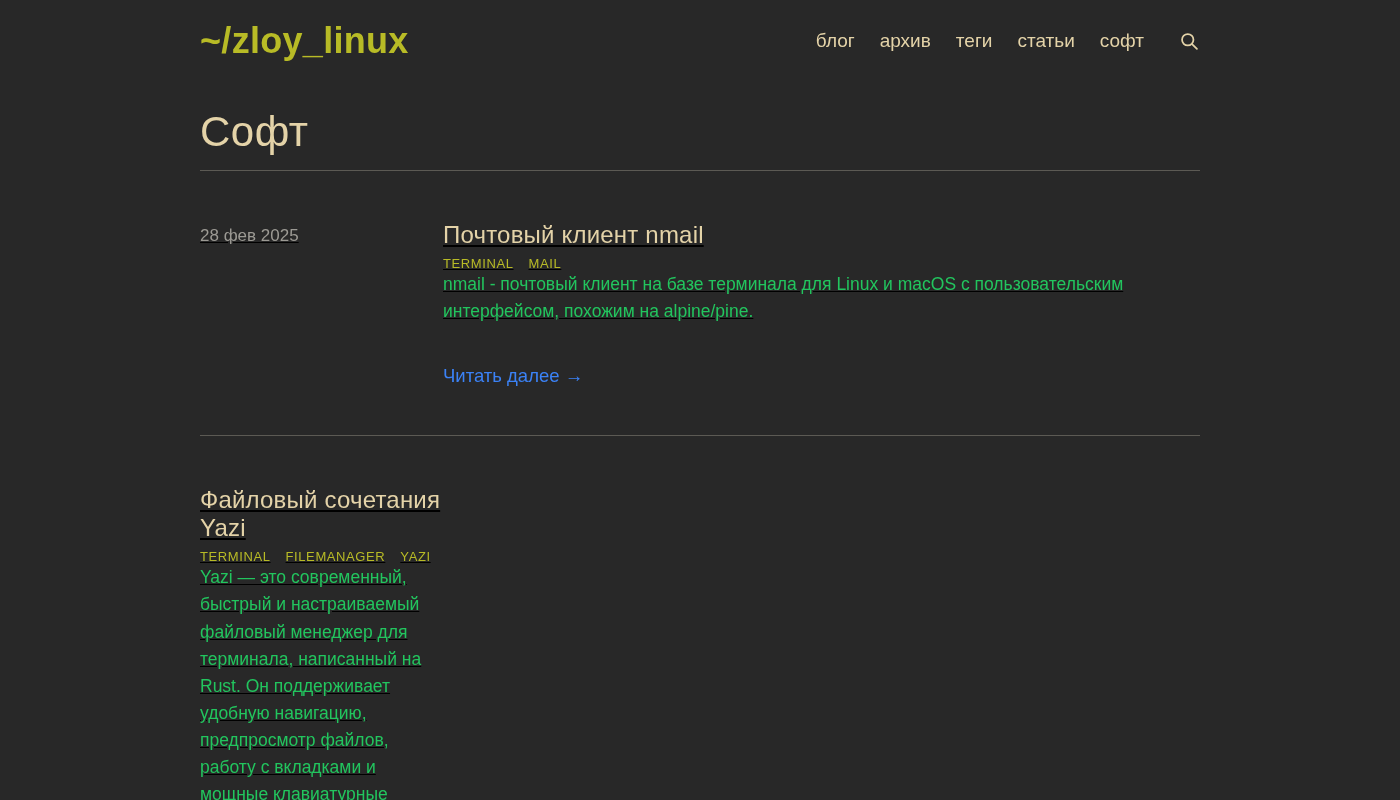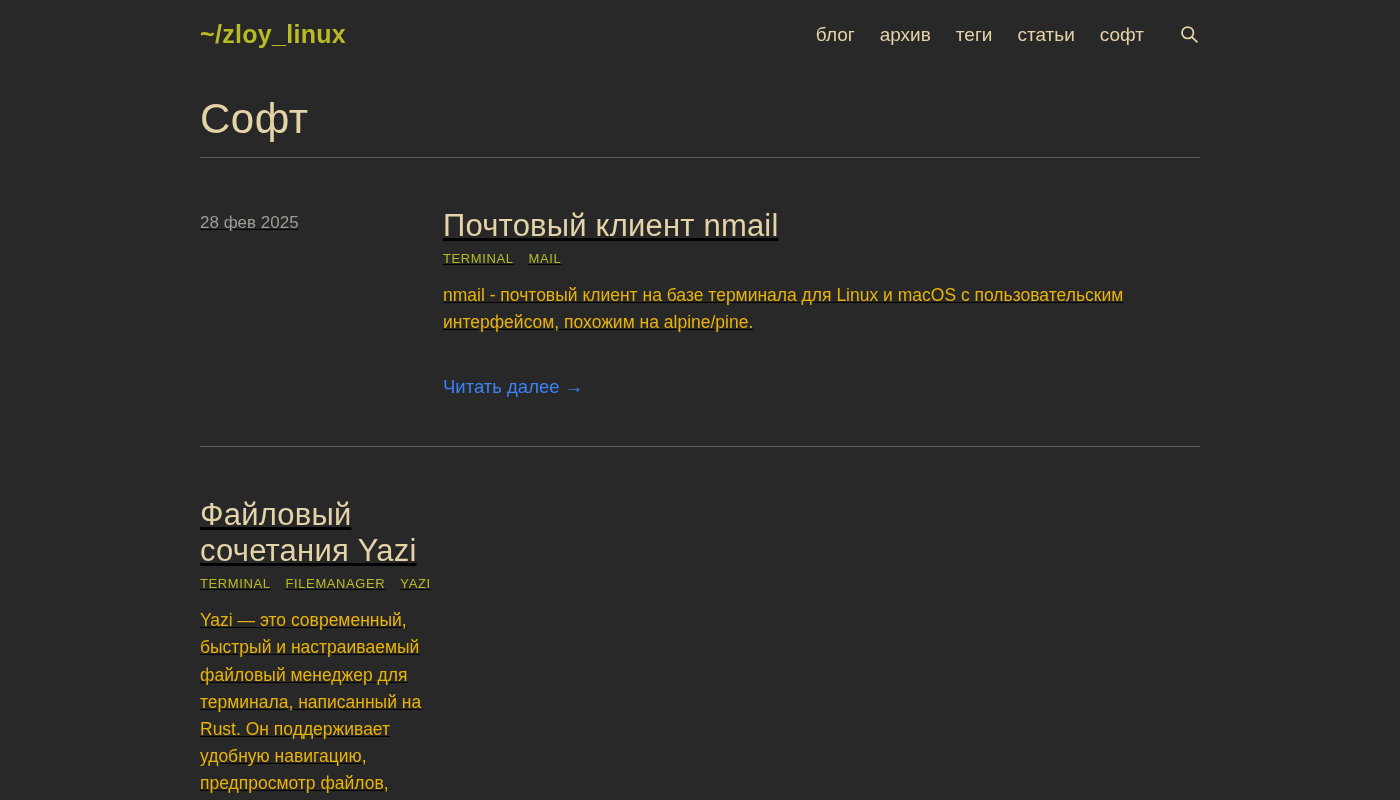--- a/index.html
+++ b/index.html
@@ -9,21 +9,21 @@
     font-family: "Liberation Sans", sans-serif;
   }
   .container { width: 1000px; margin: 0 auto; }
 
   
   header.site-header {
     padding-top: 20px;
     display: flex; justify-content: space-between; align-items: center;
   }
   .logo {
-    color: #b8bb26; font-size: 25px; font-weight: 600;
+    color: #b8bb26; font-size: 36px; font-weight: 600;
     letter-spacing: 0.3px; text-decoration: none; cursor: pointer;
   }
   nav.main-nav { display: flex; align-items: center; gap: 25px; }
   nav.main-nav a {
     color: #e4d3a8; font-size: 19px; text-decoration: none; cursor: pointer; text-align: center;
   }
   .search-button {
     background: none; border: none; cursor: pointer;
     display: flex; align-items: center; margin-left: 10px; padding: 0;
   }
@@ -38,31 +38,31 @@
   hr.divider { border: none; border-top: 1px solid #5c5a54; height: 0; }
 
   
   article.post {
     display: grid; grid-template-columns: 243px 1fr;
     padding: 50px 0 48px 0;
     text-decoration: underline;
   }
   .post-date { color: #9c9a94; font-size: 17px; padding-top: 5px; }
   h2.post-title {
-    font-size: 31px; font-weight: 400; letter-spacing: 0.2px;
+    font-size: 24px; font-weight: 400; letter-spacing: 0.2px;
   }
   h2.post-title a { color: #e4d3a8; text-decoration: none; cursor: pointer; }
   .post-tags { margin-top: 7px; display: flex; gap: 15px; }
   .post-tags a {
     color: #b8bb26; font-size: 13px; letter-spacing: 0.6px;
     text-decoration: none; cursor: pointer;
   }
   p.post-excerpt {
-    margin-top: 16px; max-width: 745px;
-    color: #eab308; font-size: 17.5px; line-height: 1.55;
+    margin-top: 0; max-width: 745px;
+    color: #22c55e; font-size: 17.5px; line-height: 1.55;
   }
   a.read-more {
     display: inline-block; margin-top: 40px;
     color: #3b82f6; font-size: 18.5px; text-decoration: none; cursor: pointer;
   }
 </style>
 </head>
 <body>
 
 <header class="site-header container">

